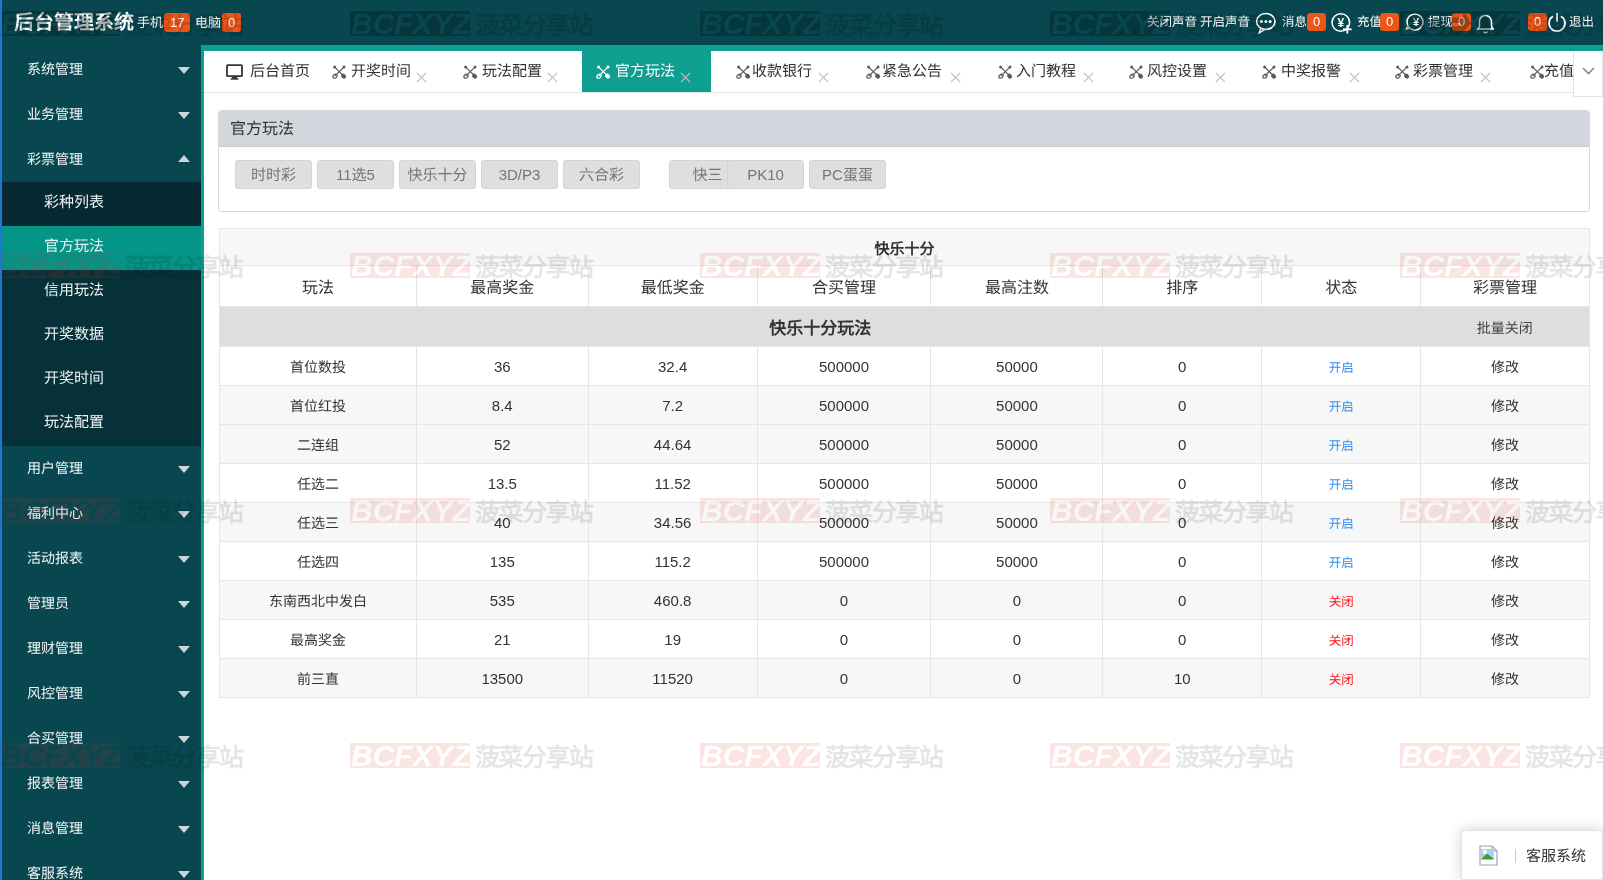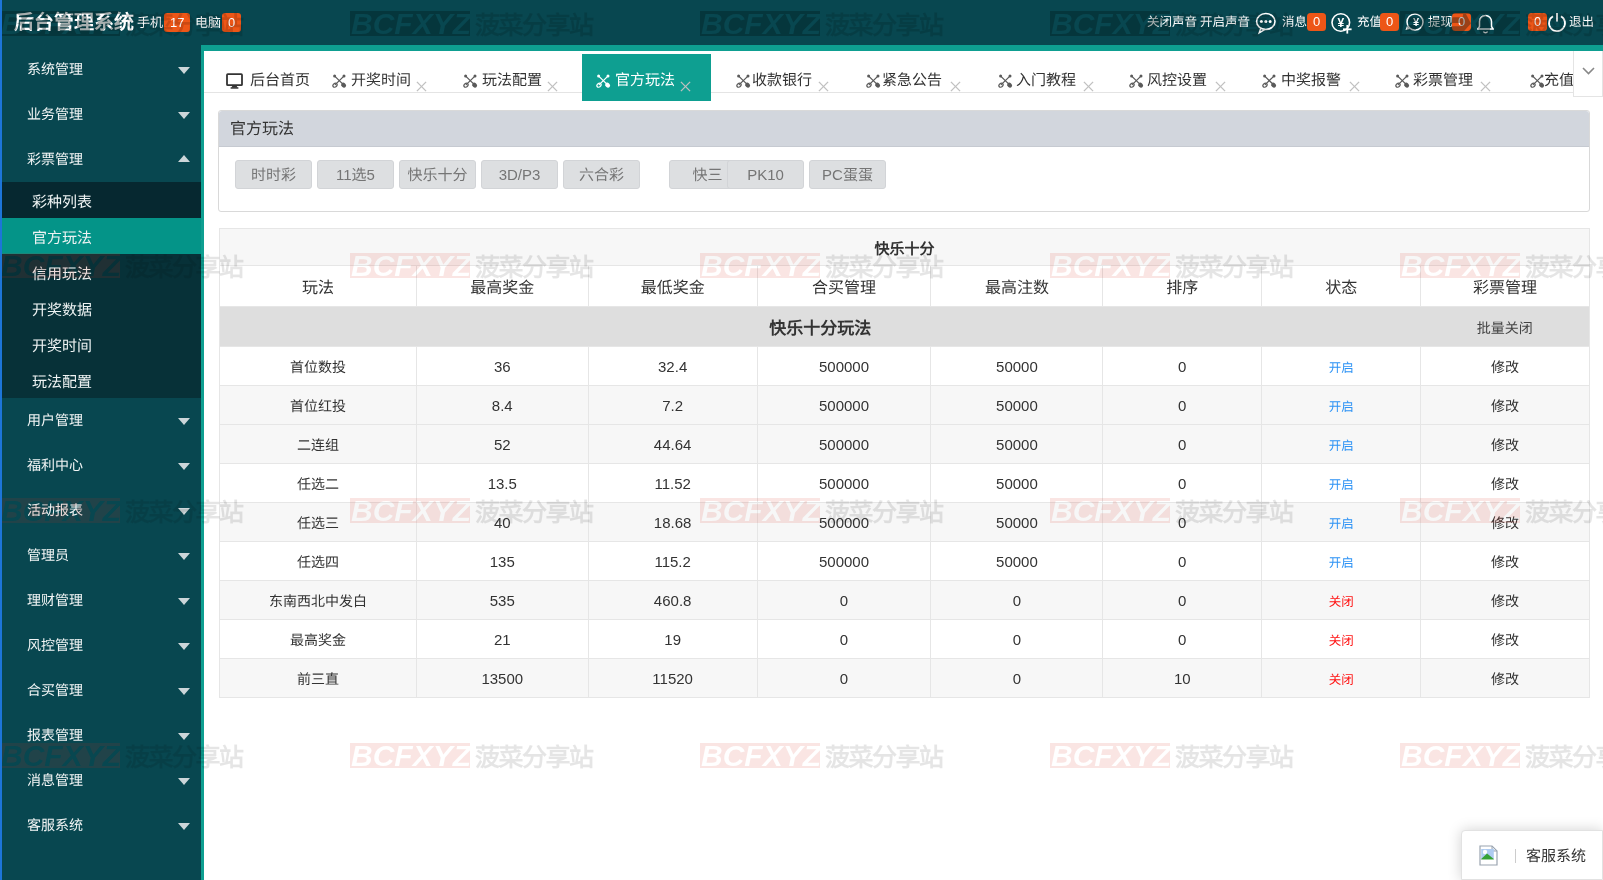--- a/index.html
+++ b/index.html
@@ -24,31 +24,31 @@
 #sidebar { position:absolute; left:0; top:45px; width:201px; height:835px; background:#084750; }
 .mitem { position:relative; height:45px; line-height:45px; padding-left:27px;
   color:#f2f5f5; font-size:14px; }
 .arr-d { position:absolute; right:11px; top:20px; width:0; height:0;
   border-left:6px solid transparent; border-right:6px solid transparent;
   border-top:7px solid #ccd6d9; }
 .arr-u { position:absolute; right:11px; top:18px; width:0; height:0;
   border-left:6px solid transparent; border-right:6px solid transparent;
   border-bottom:7px solid #ccd6d9; }
 #submenu { background:#073138; }
-.sitem { height:36px; line-height:40px; padding-left:32px; color:#eef3f3; font-size:15px; }
+.sitem { height:44px; line-height:40px; padding-left:44px; color:#eef3f3; font-size:15px; }
 .sitem.active { background:#049488; }
 
 
 #greenline { position:absolute; left:201px; top:45px; width:3px; height:835px; background:#0e9f91; }
 
 
 #tabbar { position:absolute; left:204px; top:45px; width:1399px; height:48px; background:#fff;
   border-bottom:1px solid #e4e4e4; }
 #tabstrip { position:absolute; left:0; top:0; width:1399px; height:6px; background:#0e9f91; }
-.tab { position:absolute; top:9px; height:47px;text-decoration:underline; }
+.tab { position:absolute; top:0; height:47px;text-decoration:underline; }
 .tab .ticon { position:absolute; top:19px; }
 .tab .tlabel { position:absolute; top:0; height:47px; line-height:51px; font-size:15px; color:#333; }
 .tab .tclose { position:absolute; top:24px; height:12px; }
 .tab.active { background:#0e9f91; }
 .tab.active .tlabel { color:#fff; }
 .tab.active .tclose { color:#d8eeea; }
 #tabmore { position:absolute; left:1573px; top:51px; width:30px; height:46px; background:#fff;
   border:1px solid #e4e4e4; border-top:none; z-index:5; }
 
 
@@ -471,21 +471,21 @@
           <td>11.52</td>
           <td>500000</td>
           <td>50000</td>
           <td>0</td>
           <td class="on">开启</td>
           <td style="font-size:14px;">修改</td>
         </tr>
         <tr class="drow alt">
           <td style="font-size:14px;">任选三</td>
           <td>40</td>
-          <td>18.68</td>
+          <td>34.56</td>
           <td>500000</td>
           <td>50000</td>
           <td>0</td>
           <td class="on">开启</td>
           <td style="font-size:14px;">修改</td>
         </tr>
         <tr class="drow">
           <td style="font-size:14px;">任选四</td>
           <td>135</td>
           <td>115.2</td>

